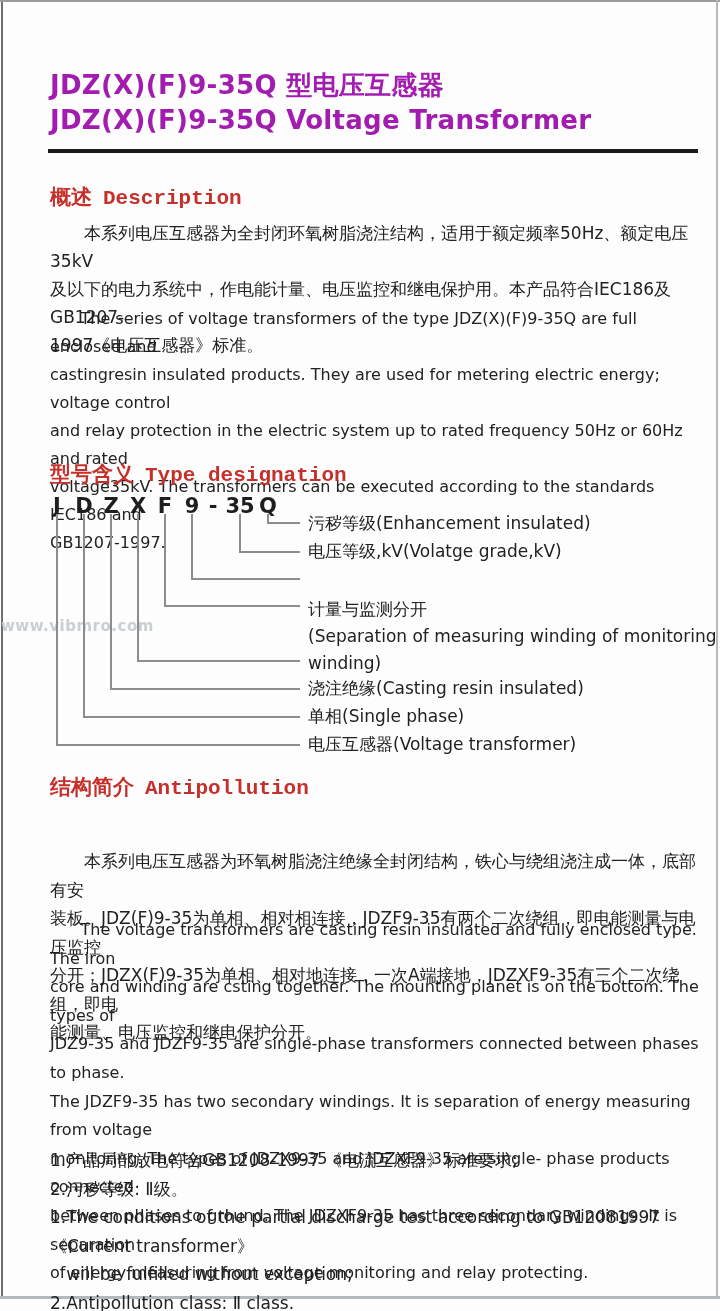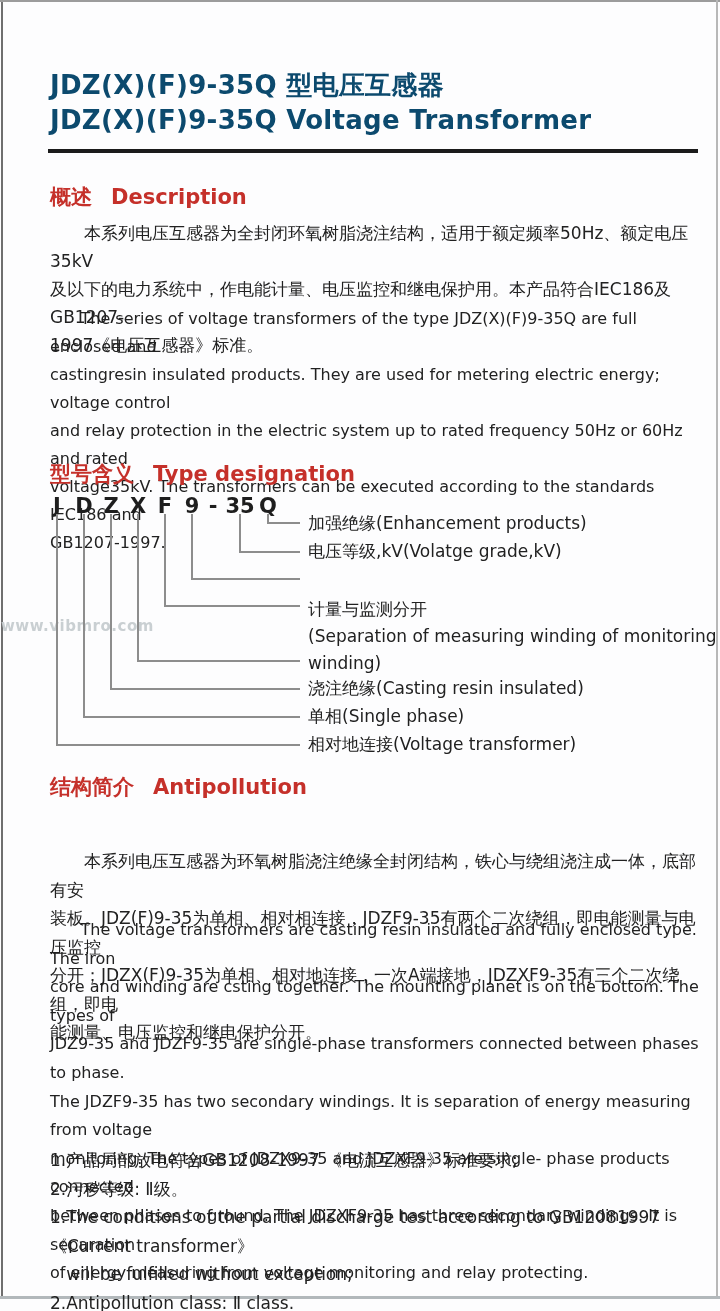--- a/index.html
+++ b/index.html
@@ -10,25 +10,25 @@
     color:#202020;
   }
   .abs{position:absolute;}
   
   .b-left{left:1px;top:0;width:2px;height:1296px;background:#6f6f6f;}
   .b-top{left:0;top:0;width:720px;height:2px;background:#9c9c9c;}
   .b-right{left:716px;top:0;width:2px;height:1296px;background:#b8b8b8;}
   .b-bottom{left:0;top:1296px;width:720px;height:3px;background:#b2b8bb;}
   
   .title{left:50px;font-weight:bold;font-size:26px;letter-spacing:.3px;}
-  .red{color:#0c4a6e;}
+  .red{color:#a21caf;}
   .rule{left:48px;top:149px;width:650px;height:4px;background:#1b1b1b;}
   
   .sec-h{left:50px;font-size:21px;font-weight:bold;color:#c5302a;white-space:nowrap;}
-  .sec-h .en{margin-left:19px;}
+  .sec-h .en{margin-left:11px;font-family:Liberation Mono, monospace;}
   
   .para{left:50px;width:655px;white-space:pre-wrap;color:#212121;}
   .cnp{font-size:17px;line-height:28px;}
   .enp{font-size:16px;line-height:28px;}
   
   .code-letter{top:494px;font-size:21px;font-weight:bold;color:#1e1e1e;transform:translateX(-50%);}
   .dg-line{position:absolute;background:#8d8d8d;}
   .dg-label{left:308px;font-size:17px;line-height:27px;color:#212121;white-space:pre-wrap;}
   
   .tech{left:50px;top:1146px;width:665px;font-size:17px;line-height:28.6px;white-space:pre-wrap;color:#212121;}
@@ -71,27 +71,27 @@
   <span class="abs code-letter" style="left:111px">Z</span>
   <span class="abs code-letter" style="left:138px">X</span>
   <span class="abs code-letter" style="left:165px">F</span>
   <span class="abs code-letter" style="left:192px">9</span>
   <span class="abs code-letter" style="left:213px">-</span>
   <span class="abs code-letter" style="left:240px">35</span>
   <span class="abs code-letter" style="left:268px">Q</span>
 
   <div id="diagram-lines"></div>
 
-  <div class="abs dg-label" style="top:510px">加强绝缘(Enhancement products)</div>
+  <div class="abs dg-label" style="top:510px">污秽等级(Enhancement insulated)</div>
   <div class="abs dg-label" style="top:538px">电压等级,kV(Volatge grade,kV)</div>
   <div class="abs dg-label" style="top:596px">计量与监测分开
 (Separation of measuring winding of monitoring winding)</div>
   <div class="abs dg-label" style="top:675px">浇注绝缘(Casting resin insulated)</div>
   <div class="abs dg-label" style="top:703px">单相(Single phase)</div>
-  <div class="abs dg-label" style="top:731px">相对地连接(Voltage transformer)</div>
+  <div class="abs dg-label" style="top:731px">电压互感器(Voltage transformer)</div>
 
   <div class="abs wm-side">www.vibmro.com</div>
 
   <div class="abs sec-h" style="top:773px">
     <span class="cn">结构简介</span><span class="en">Antipollution</span>
   </div>
   <div class="abs para cnp" style="top:847px;line-height:28.5px">　　本系列电压互感器为环氧树脂浇注绝缘全封闭结构，铁心与绕组浇注成一体，底部有安
 装板。JDZ(F)9-35为单相、相对相连接，JDZF9-35有两个二次绕组，即电能测量与电压监控
 分开；JDZX(F)9-35为单相、相对地连接，一次A端接地，JDZXF9-35有三个二次绕组，即电
 能测量、电压监控和继电保护分开。</div>

